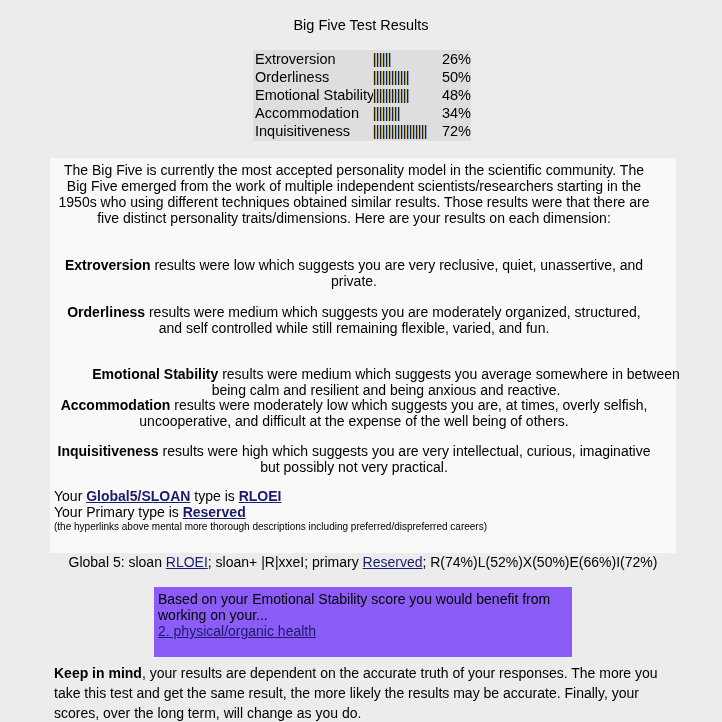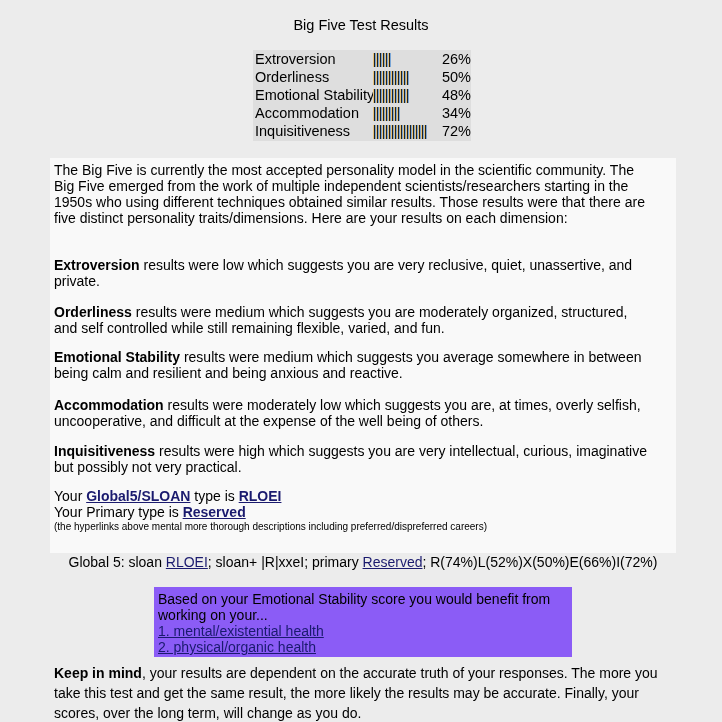--- a/index.html
+++ b/index.html
@@ -24,21 +24,21 @@
   .scores td.lbl { width: 116px; }
   .scores td.bar { width: 68px; letter-spacing: -0.6px; }
   .scores td.pct { text-align: right; width: 30px; }
   .bars { display: inline-flex; gap: 2px; vertical-align: middle; height: 14px; }
   .bars span { display: inline-block; width: 1px; height: 14px; background: #222; box-shadow: -1px 0 0 #e6c27a, 1px 0 0 #7aa6d6; }
 
   .main {
     position: absolute; left: 50px; top: 158px; width: 626px; height: 395px;
     background: #f9f9f9;
   }
-  .main p { margin: 0; }
+  .main p { margin: 0; text-align: center; }
   .trait { position: absolute; left: 4px; width: 600px; line-height: 16px; }
   .trait b { font-weight: bold; }
   .types { position: absolute; left: 4px; top: 330px; line-height: 16px; }
   .types a { font-weight: bold; }
   .note { font-size: 10px; line-height: 14px; }
 
   .global {
     position: absolute; top: 554px; left: 0; width: 726px; text-align: center; font-size: 14px;
   }
   .suggest {
@@ -147,34 +147,33 @@
         </tr>
       </tbody>
   </table>
 </div>
 
 <div class="main">
   <p class="trait" style="top:4px;">The Big Five is currently the most accepted personality model in the scientific community. The Big Five emerged from the work of multiple independent scientists/researchers starting in the 1950s who using different techniques obtained similar results. Those results were that there are five distinct personality traits/dimensions. Here are your results on each dimension:</p>
 
   <p class="trait" style="top:146px;"><b>Orderliness</b><span> results were medium which suggests you are moderately organized, structured, and self controlled while still remaining flexible, varied, and fun.</span></p>
   <p class="trait" style="top:99px;"><b>Extroversion</b><span> results were low which suggests you are very reclusive, quiet, unassertive, and private.</span></p>
-  <p class="trait" style="top:191px;"><b>Emotional Stability</b><span> results were medium which suggests you average somewhere in between being calm and resilient and being anxious and reactive.</span></p>
+  <p class="trait" style="top:208px;margin-left:32px;"><b>Emotional Stability</b><span> results were medium which suggests you average somewhere in between being calm and resilient and being anxious and reactive.</span></p>
   <p class="trait" style="top:239px;"><b>Accommodation</b><span> results were moderately low which suggests you are, at times, overly selfish, uncooperative, and difficult at the expense of the well being of others.</span></p>
   <p class="trait" style="top:285px;"><b>Inquisitiveness</b><span> results were high which suggests you are very intellectual, curious, imaginative but possibly not very practical.</span></p>
 
   <div class="types">
     <div><span>Your </span><a href="#">Global5/SLOAN</a><span> type is </span><a href="#">RLOEI</a></div>
     <div><span>Your Primary type is </span><a href="#">Reserved</a></div>
     <div class="note">(the hyperlinks above mental more thorough descriptions including preferred/dispreferred careers)</div>
   </div>
 </div>
 
 <div class="global"><span>Global 5: sloan </span><a href="#">RLOEI</a><span>; sloan+ |R|xxeI; primary </span><a href="#">Reserved</a><span>; R(74%)L(52%)X(50%)E(66%)I(72%)</span></div>
 
 <div class="suggest">
   <div class="inner">
     <div style="width:400px;">Based on your Emotional Stability score you would benefit from working on your...</div>
-    <div><a href="#">1. mental/existential health</a></div>
     <div><a href="#">2. physical/organic health</a></div>
   </div>
 </div>
 
 <div class="keep"><b>Keep in mind</b><span>, your results are dependent on the accurate truth of your responses. The more you take this test and get the same result, the more likely the results may be accurate. Finally, your scores, over the long term, will change as you do.</span></div>
 
 </body></html>

